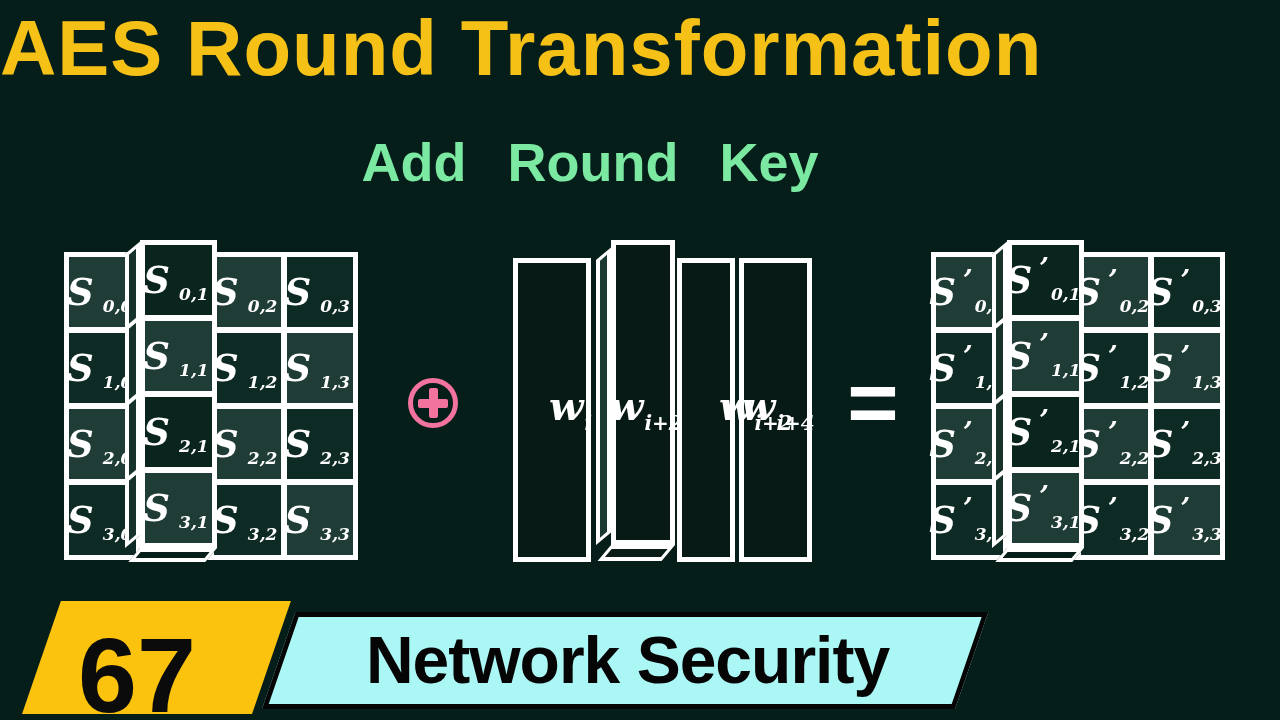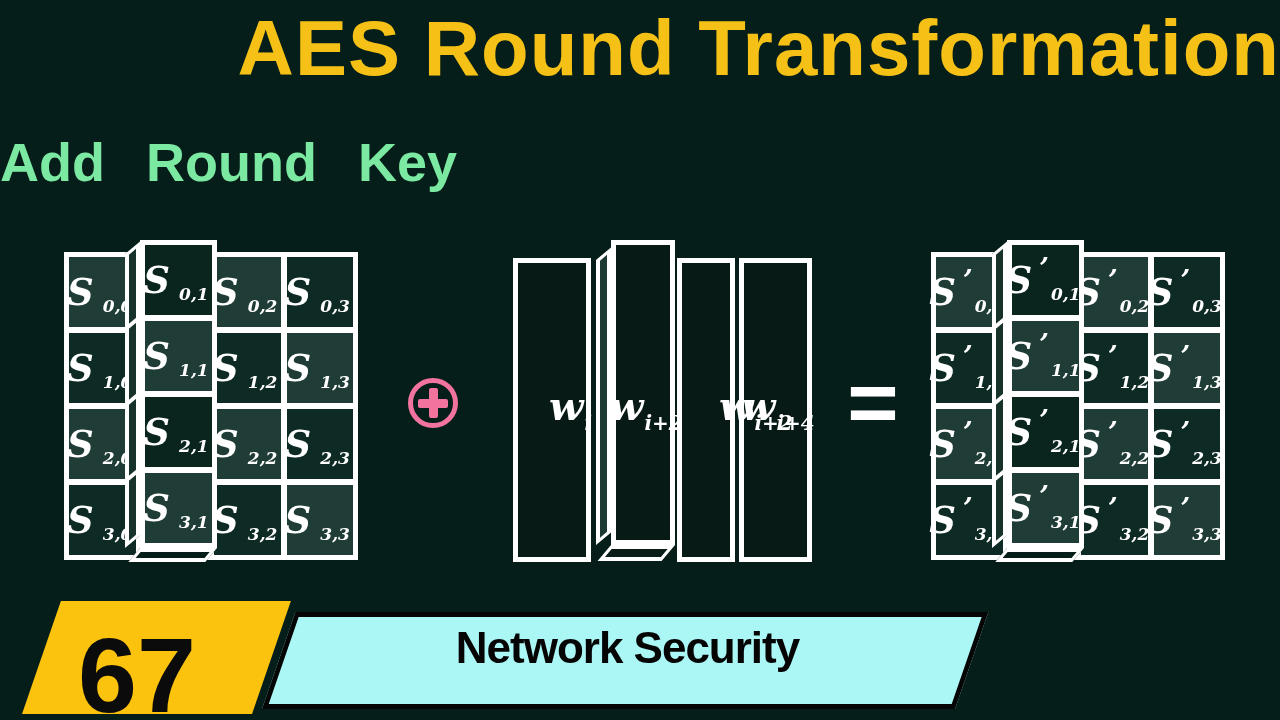--- a/index.html
+++ b/index.html
@@ -5,26 +5,26 @@
   html,body{margin:0;padding:0;}
   body{
     width:1280px;height:720px;position:relative;overflow:hidden;
     background:#051E1A;
     font-family:"Liberation Sans", sans-serif;
   }
   .abs{position:absolute;}
 
   
   .title{
-    top:8px;left:0;width:1280px;text-align:right;
+    top:8px;left:0;width:1280px;text-align:left;
     font-size:78px;font-weight:800;letter-spacing:1px;
     color:#F5C116;line-height:1.05;
   }
   .subtitle{
-    top:134px;left:0;width:1180px;
+    top:134px;left:0;width:1180px;text-align:center;
     font-size:54px;font-weight:800;word-spacing:26px;
     color:#7BE9A1;line-height:1.05;
   }
 
   
   .matrix{width:296px;height:308px;}
   .mgrid{
     position:absolute;left:0;top:0;width:294px;height:308px;
     background:#ffffff;border:5px solid #ffffff;box-sizing:border-box;
     display:grid;grid-template-columns:repeat(4,1fr);grid-template-rows:repeat(4,1fr);gap:6px;
@@ -107,21 +107,21 @@
     left:52px;top:606px;width:170px;text-align:center;
     font-size:106px;font-weight:800;color:#0b0b0b;line-height:1;margin-top:16px;
   }
   .badge-series{
     left:262px;top:612px;width:693px;height:97px;background:#ABF7F5;
     border:5px solid #060606;box-sizing:border-box;
     transform:skewX(-19deg);transform-origin:bottom left;
   }
   .badge-series-text{
     left:300px;top:622px;width:655px;text-align:center;
-    font-size:44px;font-weight:800;color:#050505;line-height:1.18;
+    font-size:66px;font-weight:800;color:#050505;line-height:1.18;
     letter-spacing:-1px;white-space:nowrap;
   }
 </style>
 </head>
 <body>
 
 <div class="abs title">AES Round Transformation</div>
 
 <div class="abs subtitle">Add Round Key</div>
 

